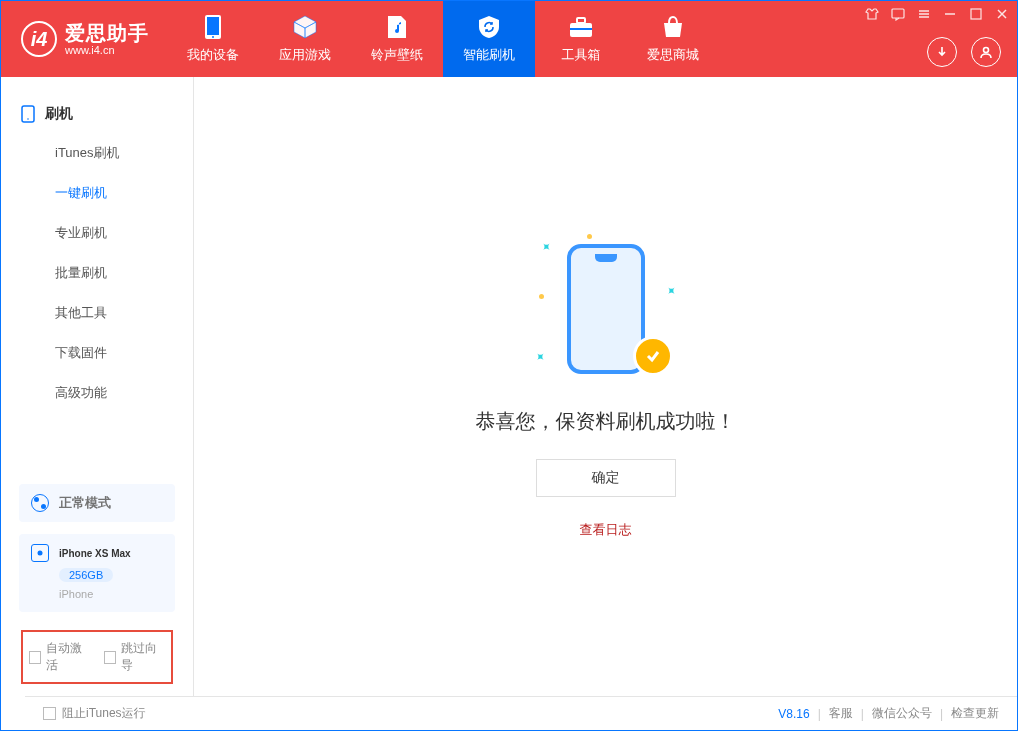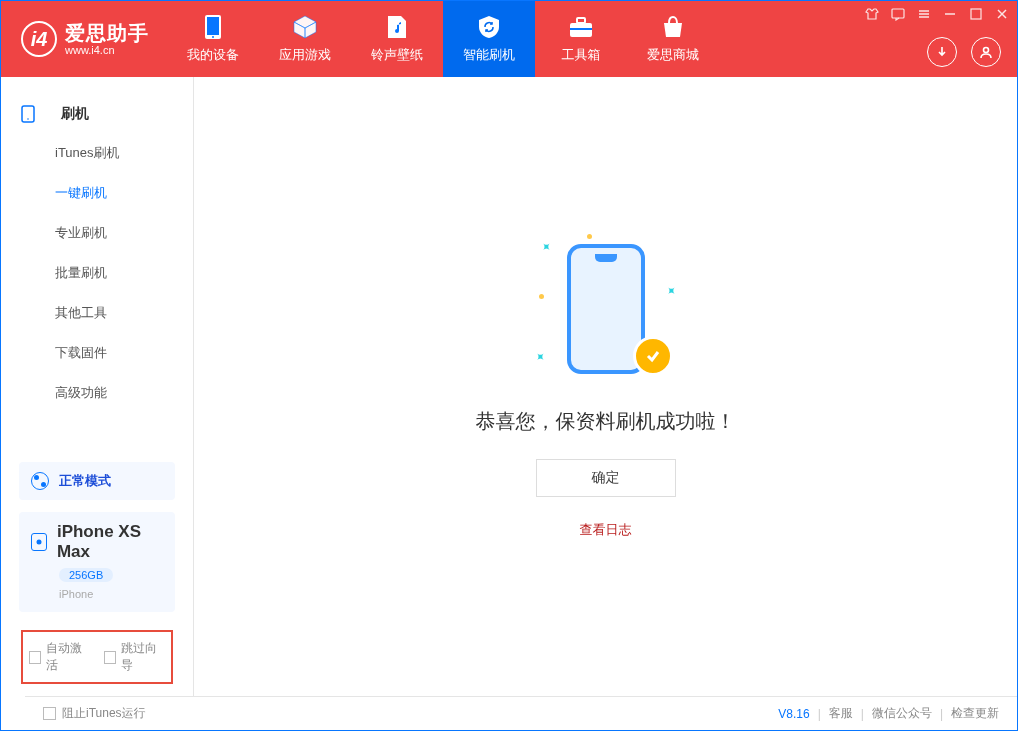--- a/index.html
+++ b/index.html
@@ -25,38 +25,38 @@
 
     .header-right-circles { position: absolute; right: 16px; bottom: 10px; display: flex; gap: 14px; }
     .circle-btn { width: 30px; height: 30px; border: 1.8px solid #fff; border-radius: 50%; display: flex; align-items: center; justify-content: center; cursor: pointer; }
     .circle-btn svg { stroke: #fff; fill: none; }
 
     
     .body { display: flex; height: calc(100% - 76px - 34px); }
 
     
     .sidebar { width: 193px; border-right: 1px solid #e5e5e5; display: flex; flex-direction: column; padding-top: 18px; }
-    .sidebar-section-header { display: flex; align-items: center; gap: 26px; padding: 10px 20px; font-size: 14px; color: #333; font-weight: bold; }
+    .sidebar-section-header { display: flex; align-items: center; gap: 10px; padding: 10px 20px; font-size: 14px; color: #333; font-weight: bold; }
     .sidebar-section-header svg { flex-shrink: 0; }
     .sidebar-item { padding: 11px 18px 11px 54px; font-size: 13px; color: #555; cursor: pointer; }
     .sidebar-item.active { color: #0876ff; }
 
     .sidebar-spacer { flex: 1; }
 
-    .device-mode-card { margin: 6px 18px; padding: 10px 12px; background: #f4f8ff; border-radius: 4px; display: flex; align-items: center; gap: 10px; font-size: 13px; font-weight: bold; color: #1d4ed8; }
+    .device-mode-card { margin: 6px 18px; padding: 10px 12px; background: #f4f8ff; border-radius: 4px; display: flex; align-items: center; gap: 10px; font-size: 13px; font-weight: bold; color: #737373; }
     .mode-icon { width: 18px; height: 18px; border: 1.5px solid #0876ff; border-radius: 50%; position: relative; }
     .mode-icon::before, .mode-icon::after { content: ''; position: absolute; background: #0876ff; border-radius: 50%; }
     .mode-icon::before { width: 5px; height: 5px; top: 2px; left: 2px; }
     .mode-icon::after { width: 5px; height: 5px; bottom: 2px; right: 2px; }
 
     .device-card { margin: 6px 18px 10px; padding: 10px 12px; background: #f4f8ff; border-radius: 4px; }
     .device-card-row { display: flex; align-items: center; gap: 10px; }
     .device-icon-sq { width: 18px; height: 18px; border: 1.5px solid #0876ff; border-radius: 3px; position: relative; }
     .device-icon-sq::after { content: ''; position: absolute; width: 5px; height: 5px; background: #0876ff; border-radius: 50%; top: 50%; left: 50%; transform: translate(-50%, -50%); }
-    .device-name { font-size: 17px; font-weight: bold; color: #333; }
+    .device-name { font-size: 10px; font-weight: bold; color: #333; }
     .device-capacity { display: inline-block; margin: 6px 0 2px 28px; padding: 1px 10px; font-size: 11px; color: #0876ff; background: #e3efff; border-radius: 10px; }
     .device-type { margin-left: 28px; font-size: 11px; color: #aaa; }
 
     .checkbox-row { margin: 8px 20px 12px; padding: 8px 6px; border: 2px solid #e74c3c; display: flex; gap: 14px; align-items: center; }
     .cb-item { display: flex; align-items: center; gap: 5px; font-size: 12px; color: #888; cursor: pointer; }
     .cb-box { width: 13px; height: 13px; border: 1px solid #bbb; background: #fff; }
 
     
     .main { flex: 1; display: flex; flex-direction: column; align-items: center; justify-content: center; gap: 24px; }
 

